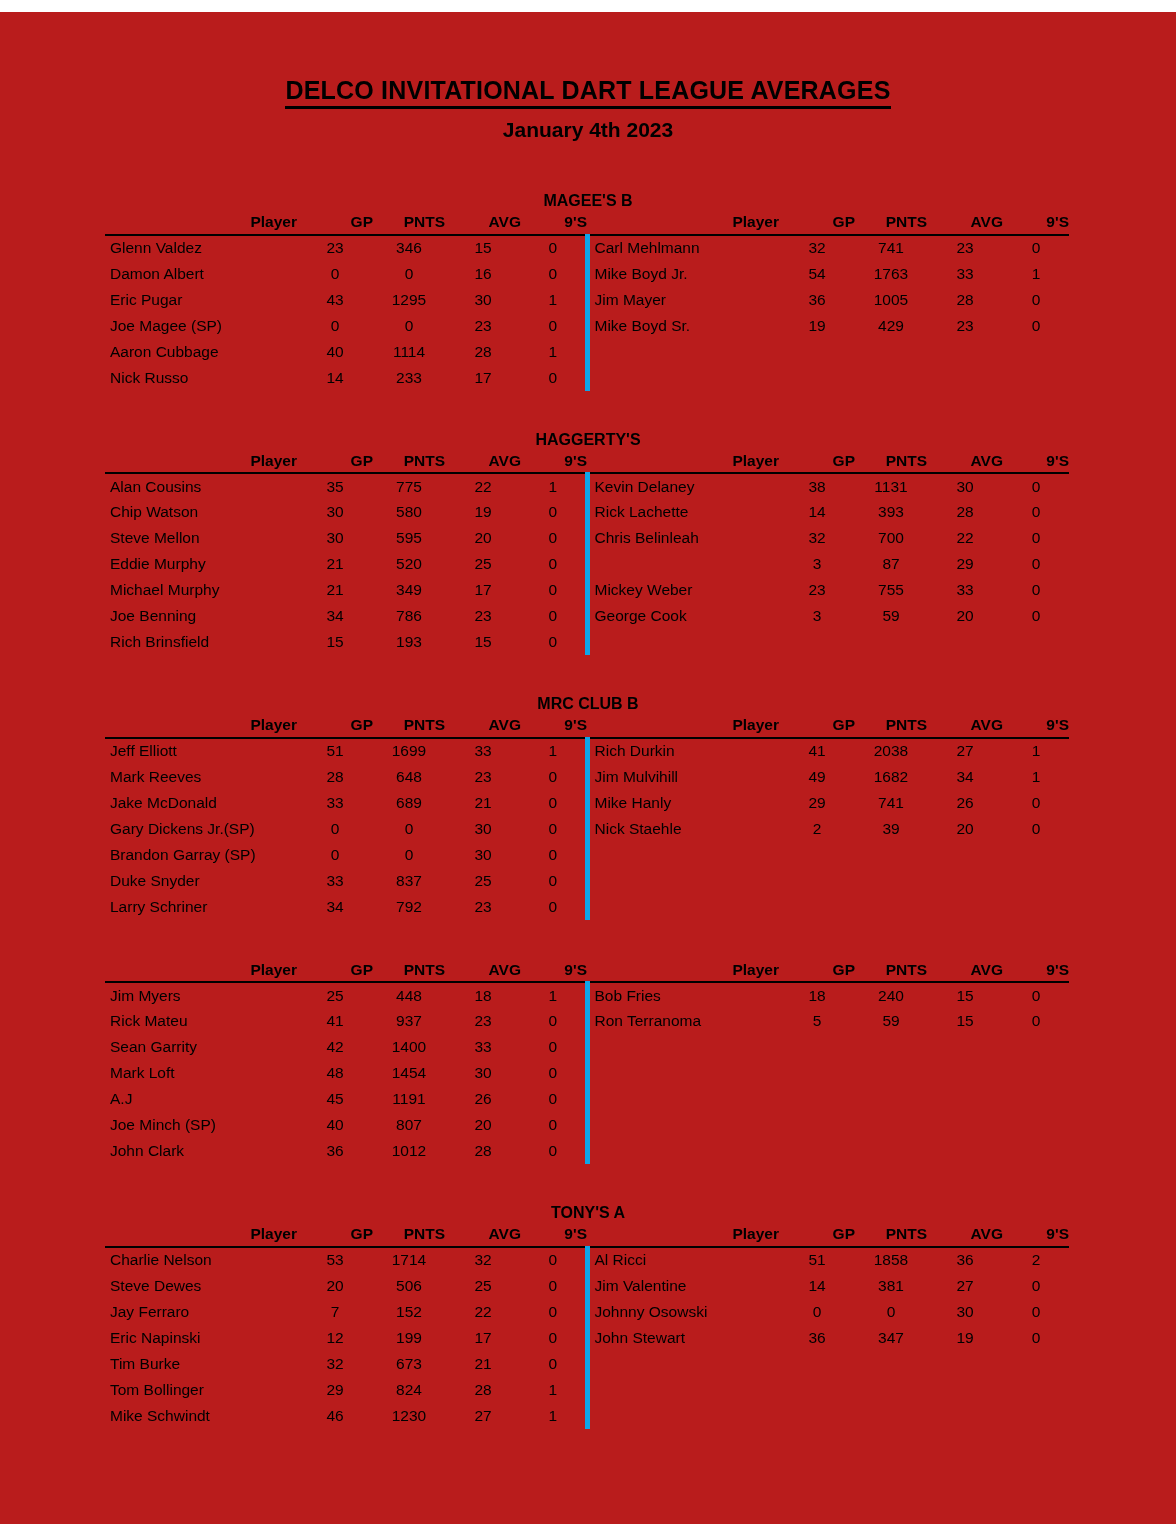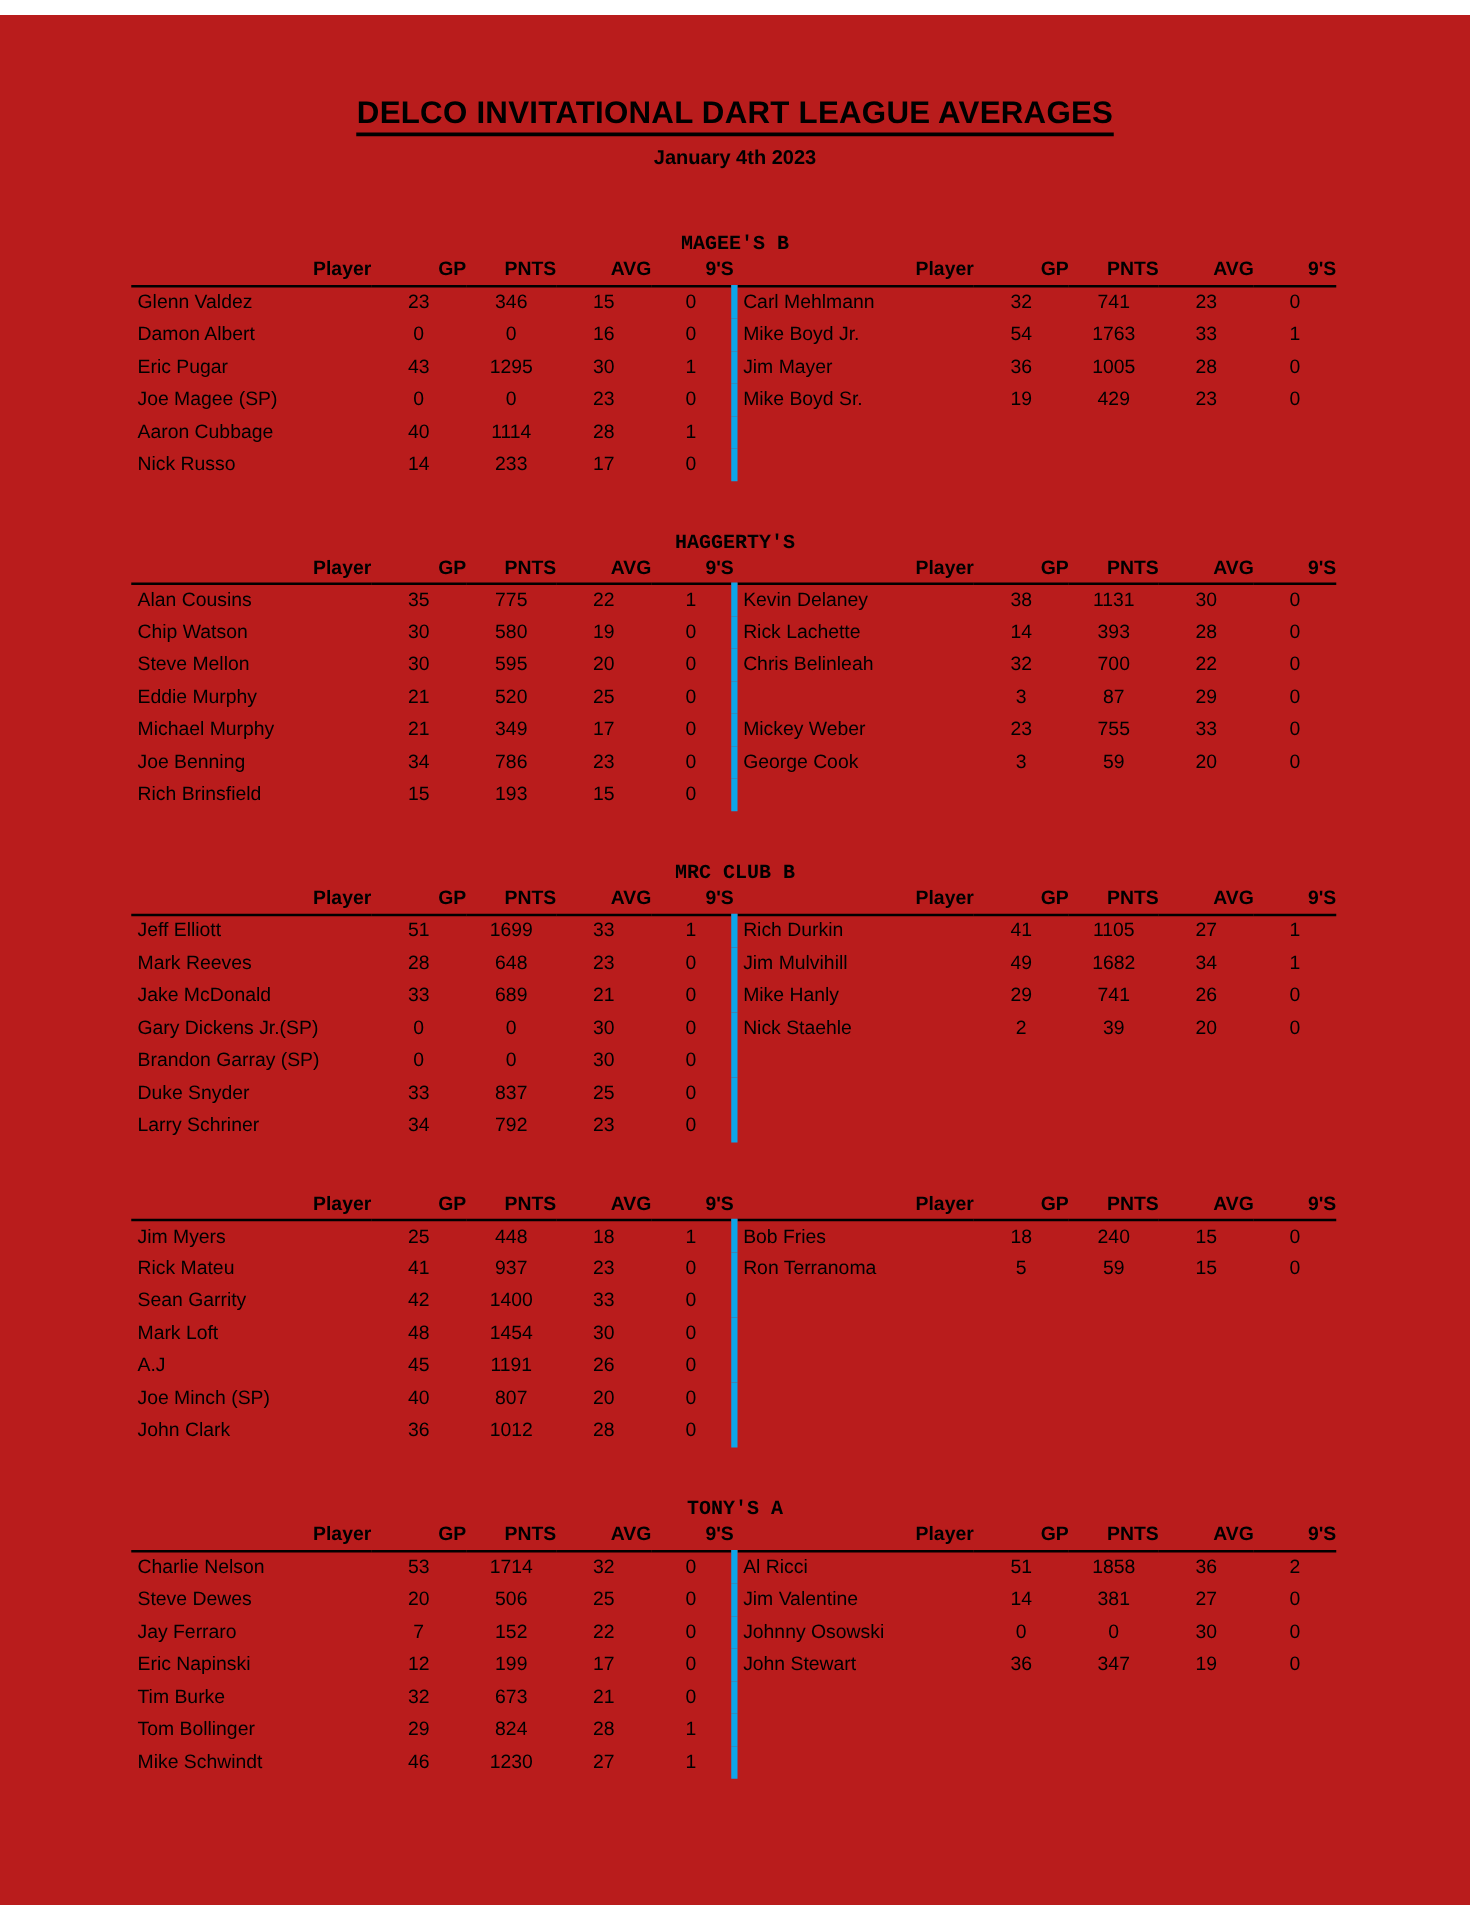--- a/index.html
+++ b/index.html
@@ -23,32 +23,31 @@
     margin: 0;
     font-size: 25px;
     font-weight: 700;
     letter-spacing: 0.2px;
     border-bottom: 3px solid #000;
     padding-bottom: 1px;
     white-space: nowrap;
   }
   .doc-date {
     text-align: center;
-    font-size: 16px;
+    font-size: 21px;
     font-weight: 700;
     margin-top: 9px;
   }
   #sections-container > .section { margin-top: 40px; }
   #sections-container > .section:first-child { margin-top: 50px; }
   .section-title {
     text-align: center;
     font-size: 16px;
     font-weight: 700;
     margin-bottom: 2px;
-    font-family: Liberation Mono, monospace;
   }
   table.stats-table {
     width: 964px;
     border-collapse: collapse;
     table-layout: fixed;
     font-size: 15.5px;
     line-height: 1;
   }
   table.stats-table col.c-name { width: 192px; }
   table.stats-table col.c-gp   { width: 76px; }
@@ -340,21 +339,21 @@
       </thead>
       <tbody>
             <tr>
               <td class="name">Jeff Elliott</td>
               <td class="num">51</td>
               <td class="num">1699</td>
               <td class="num">33</td>
               <td class="num">1</td>
               <td class="name divider">Rich Durkin</td>
               <td class="num">41</td>
-              <td class="num">1105</td>
+              <td class="num">2038</td>
               <td class="num">27</td>
               <td class="num">1</td>
             </tr>
             <tr>
               <td class="name">Mark Reeves</td>
               <td class="num">28</td>
               <td class="num">648</td>
               <td class="num">23</td>
               <td class="num">0</td>
               <td class="name divider">Jim Mulvihill</td>

